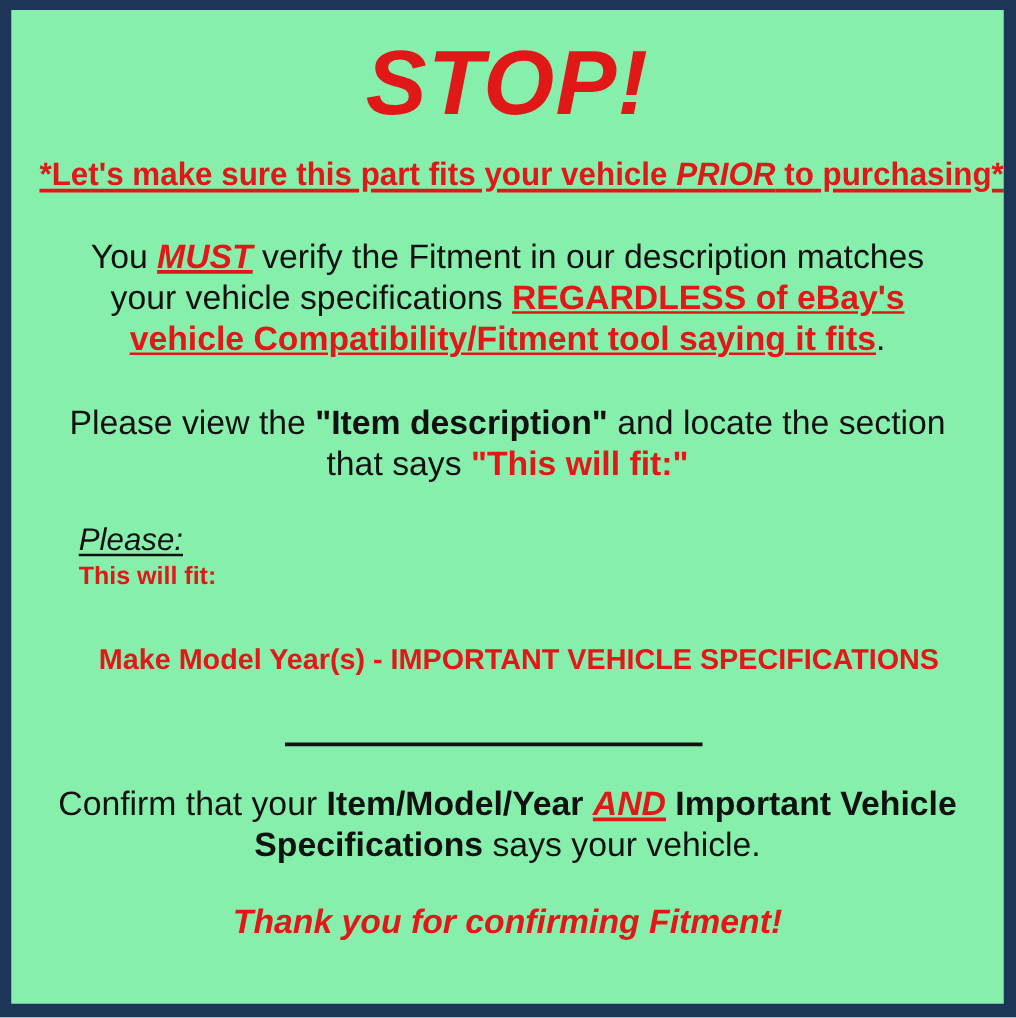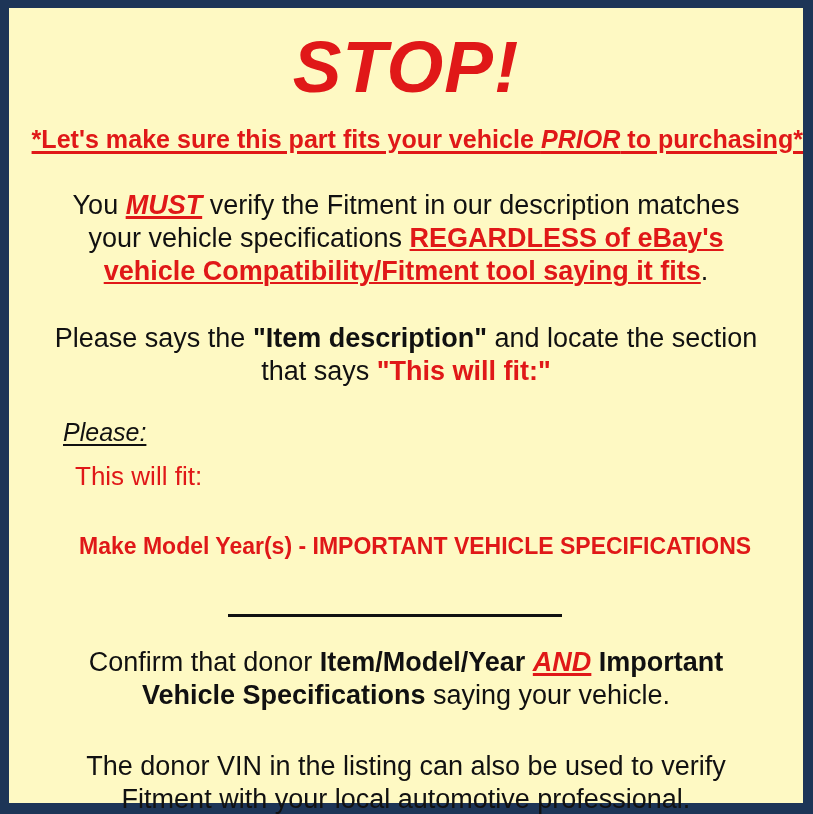--- a/index.html
+++ b/index.html
@@ -13,21 +13,21 @@
     height: 814px;
     overflow: hidden;
     font-family: "Liberation Sans", sans-serif;
   }
 
   
   #notice-panel {
     box-sizing: border-box;
     width: 813px;
     height: 814px;
-    background: #fef9c3;
+    background: #86efac;
     border: 9px solid #1d3557;
     border-top-width: 8px;
     border-left-width: 9px;
     border-right-width: 10px;
     border-bottom-width: 11px;
     padding: 0;
     position: relative;
   }
 
   .inner {
@@ -115,25 +115,25 @@
     font-style: italic;
     color: #111111;
     text-decoration: underline;
     text-decoration-thickness: 2px;
     text-underline-offset: 3px;
     line-height: 1.12;
     margin: 0;
     display: inline-block;
   }
   #example-fitline {
-    font-size: 26px;
-    font-weight: normal;
+    font-size: 20px;
+    font-weight: bold;
     color: #e01818;
     line-height: 1.15;
-    margin: 12px;
+    margin: 0;
     padding-top: 4px;
   }
   #example-spec {
     font-size: 23px;
     font-weight: bold;
     color: #e01818;
     line-height: 1.1;
     margin: 16px;
     padding-top: 26px;
     letter-spacing: 0px;
@@ -171,34 +171,33 @@
 
 <div id="notice-panel">
   <div class="inner">
 
     <h1 id="stop-title">STOP!</h1>
 
     <p id="subtitle"><span>*Let's make sure this part fits your vehicle </span><span class="em-prior">PRIOR</span><span> to purchasing*</span></p>
 
     <p class="para" id="must-para"><span>You </span><span class="redbold-ul-ital">MUST</span><span> verify the Fitment in our description matches your vehicle specifications </span><span class="redbold-ul">REGARDLESS of eBay's vehicle Compatibility/Fitment tool saying it fits</span><span>.</span></p>
 
-    <p class="para" id="view-para"><span>Please says the </span><span class="blkbold">"Item description"</span><span> and locate the section that says </span><span class="redbold">"This will fit:"</span></p>
+    <p class="para" id="view-para"><span>Please view the </span><span class="blkbold">"Item description"</span><span> and locate the section that says </span><span class="redbold">"This will fit:"</span></p>
 
     <div id="example-block">
       <div>
         <span id="example-label">Please:</span>
       </div>
       <div id="example-fitline">This will fit:</div>
       <div id="example-spec">Make Model Year(s) - IMPORTANT VEHICLE SPECIFICATIONS</div>
     </div>
 
     <div id="divider-wrap">
       <span id="divider"></span>
     </div>
 
-    <p class="para" id="confirm-para"><span>Confirm that donor </span><span class="blkbold">Item/Model/Year </span><span class="redbold-ul-ital">AND</span><span class="blkbold"> Important Vehicle Specifications</span><span> saying your vehicle.</span></p>
-
-    <p class="para" id="vin-para">The donor VIN in the listing can also be used to verify Fitment with your local automotive professional.</p>
+    <p class="para" id="confirm-para"><span>Confirm that your </span><span class="blkbold">Item/Model/Year </span><span class="redbold-ul-ital">AND</span><span class="blkbold"> Important Vehicle Specifications</span><span> says your vehicle.</span></p>
+
 
     <p id="thanks">Thank you for confirming Fitment!</p>
 
   </div>
 </div>
 
 </body></html>

